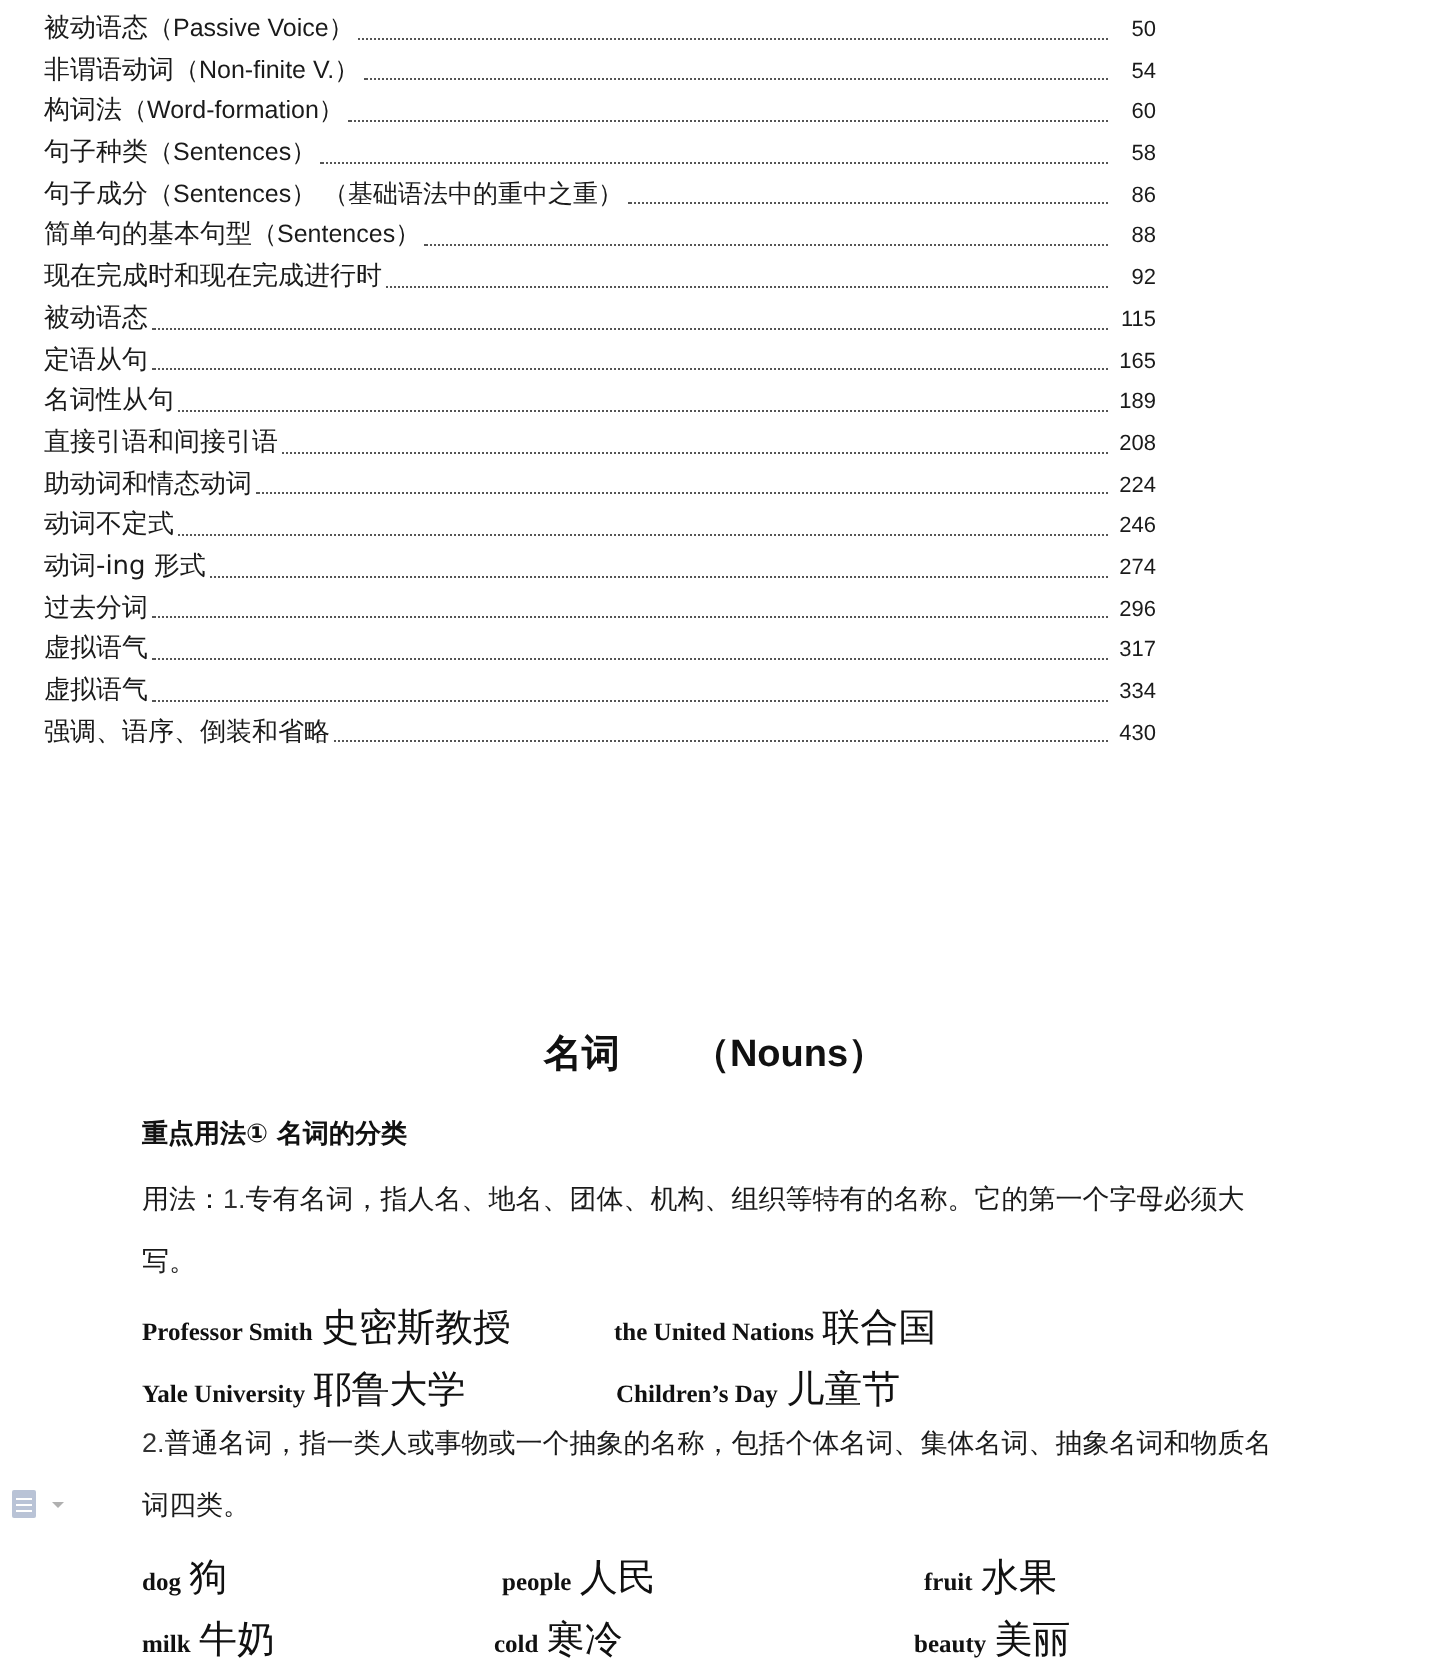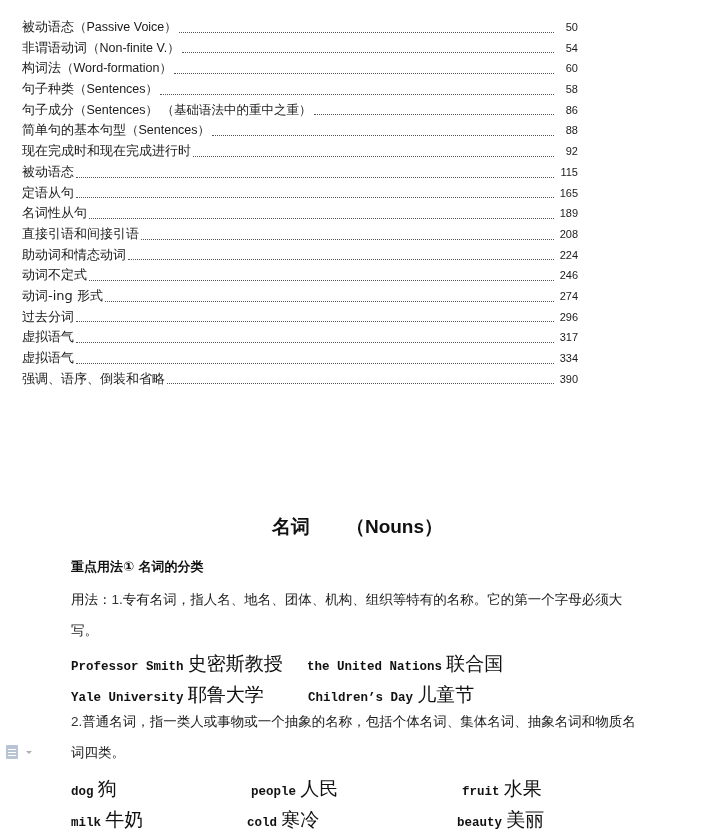--- a/index.html
+++ b/index.html
@@ -6,21 +6,21 @@
     body {
       width: 715px; height: 839px; position: relative; overflow: hidden;
       font-family: "DejaVu Sans", "Liberation Sans", sans-serif;
       color: #111111;
     }
     .toc { position: absolute; left: 22px; top: 0; width: 556px; }
     .toc-row {
       position: relative; height: 20.7px; line-height: 20.7px;
       font-size: 13px; display: flex; align-items: baseline;
     }
-    .toc-row:first-child { margin-top: 17px; }
+    .toc-row:first-child { margin-top: 4px; }
     .toc-label { white-space: nowrap; color: #1a1a1a; padding-right: 1px; }
     .toc-label .en { font-family: "Liberation Sans", sans-serif; font-size: 12.5px; }
     .toc-dots {
       flex: 1; border-bottom: 1px dotted #555; height: 0; margin: 0 2px 4px 1px;
       align-self: flex-end; position: relative; top: -1px;
     }
     .toc-page {
       font-family: "Liberation Sans", sans-serif; font-size: 11px;
       min-width: 22px; text-align: right; color: #1a1a1a;
     }
@@ -33,21 +33,21 @@
 
     .content { position: absolute; left: 71px; width: 570px; }
     .heading { top: 558px; font-size: 13px; font-weight: bold; }
     .para { font-size: 13.5px; line-height: 31px; color: #1a1a1a; }
     .p1 { top: 584px; }
     .p2 { top: 706px; }
     .num { font-family: "Liberation Sans", sans-serif; color: #333; }
 
     .examples { position: absolute; left: 71px; font-size: 13px; }
     .ex-row { position: absolute; white-space: nowrap; }
-    .ex-row .en { font-family: Liberation Mono, monospace; font-weight: bold; font-size: 12.5px; }
+    .ex-row .en { font-family: Liberation Serif, serif; font-weight: bold; font-size: 12.5px; }
     .ex-row .zh { font-size: 19px; }
 
     .side-icon {
       position: absolute; left: 6px; top: 745px; width: 12px; height: 14px;
       background: #b9c3d6; border-radius: 1px;
     }
     .side-icon::before {
       content: ""; position: absolute; left: 2px; top: 4px; width: 8px; height: 1px;
       background: #ffffff; box-shadow: 0 3px 0 #fff, 0 6px 0 #fff;
     }
@@ -142,21 +142,21 @@
       <span class="toc-page">317</span>
     </div>
     <div class="toc-row">
       <span class="toc-label"><span>虚拟语气</span><span class="en"></span></span>
       <span class="toc-dots"></span>
       <span class="toc-page">334</span>
     </div>
     <div class="toc-row">
       <span class="toc-label"><span>强调、语序、倒装和省略</span><span class="en"></span></span>
       <span class="toc-dots"></span>
-      <span class="toc-page">390</span>
+      <span class="toc-page">430</span>
     </div>
   </div>
 
 <div class="chapter-title">
   <span>名词</span><span class="en">（Nouns）</span>
 </div>
 
 <div class="content heading">重点用法① 名词的分类</div>
 
 <div class="content para p1">

